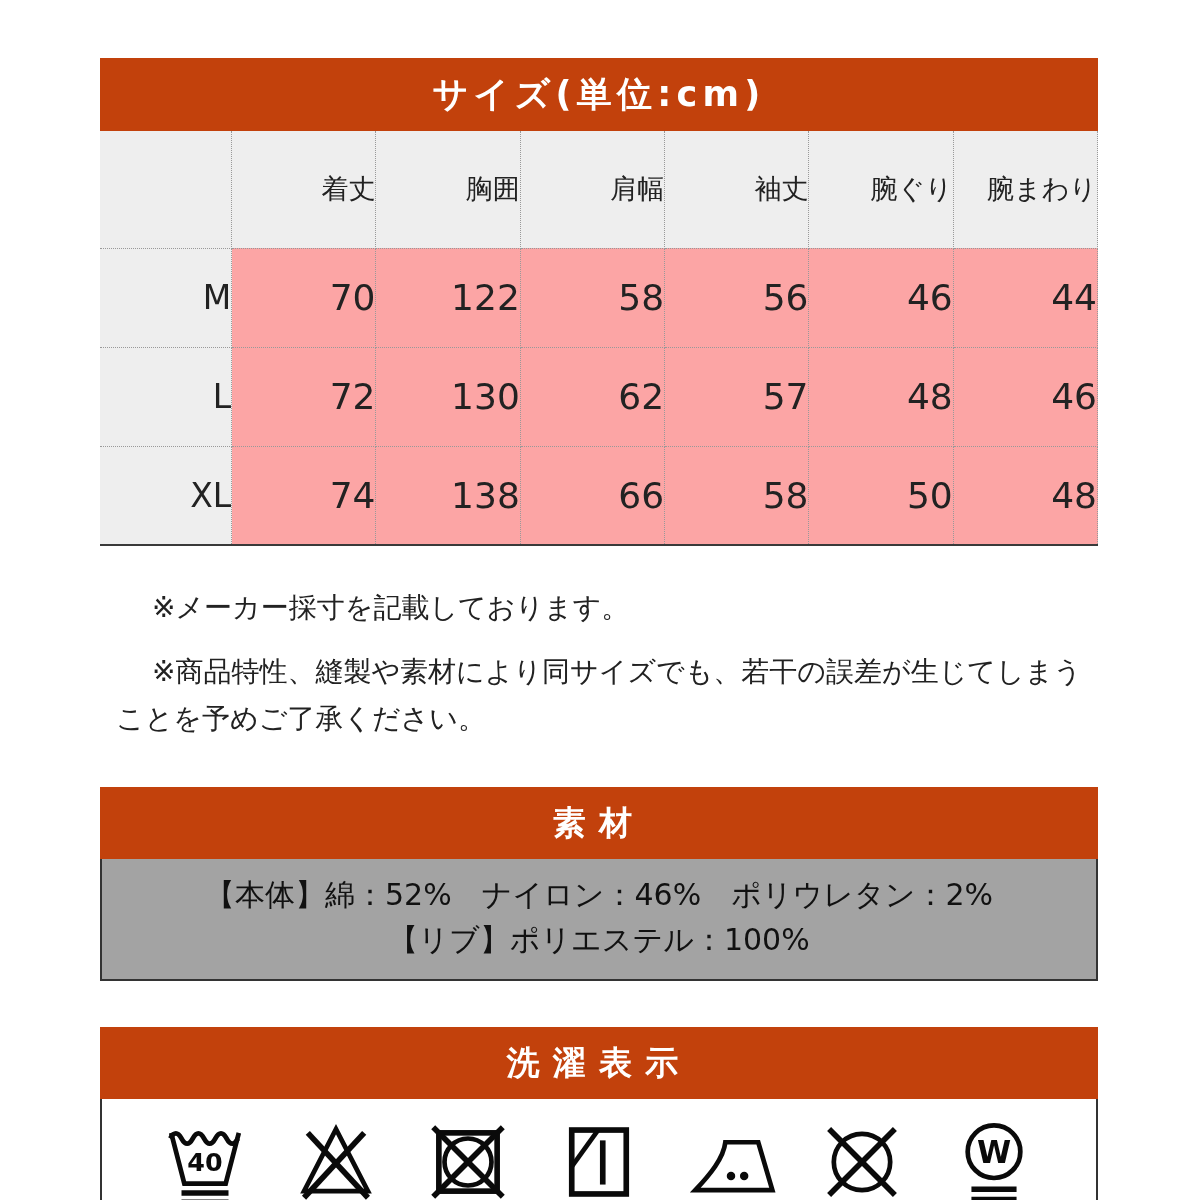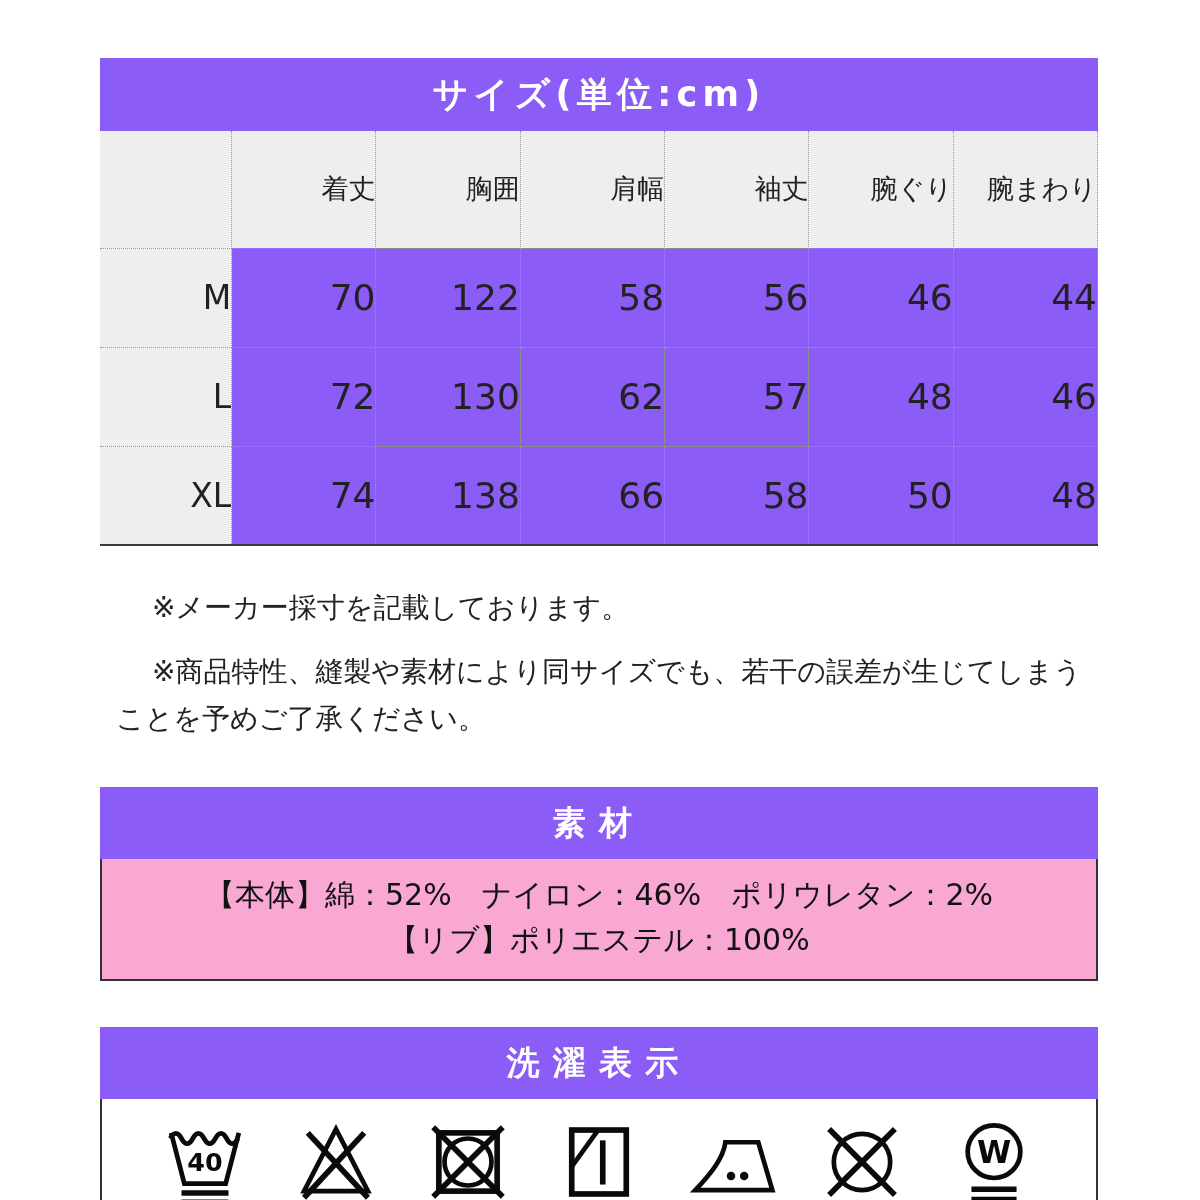--- a/index.html
+++ b/index.html
@@ -6,21 +6,21 @@
   body{
     width:1200px;height:1200px;position:relative;
     font-family:"DejaVu Sans","Liberation Sans",sans-serif;
     color:#222222;
     -webkit-font-smoothing:antialiased;
   }
   .container{position:absolute;left:100px;top:58px;width:998px;}
 
   
   .bar{
-    background:#8b5cf6;color:#ffffff;text-align:center;
+    background:#c2410c;color:#ffffff;text-align:center;
     font-weight:bold;
   }
   .bar-size{height:73px;line-height:73px;font-size:35px;letter-spacing:0.15em;}
   .bar-small{height:72px;line-height:72px;font-size:33px;letter-spacing:0.40em;}
 
   
   table.size-table{
     width:100%;border-collapse:collapse;table-layout:fixed;
     border-bottom:2px solid #3a3a3a;
   }
@@ -31,30 +31,30 @@
   }
   table.size-table th:first-child,
   table.size-table td:first-child{border-left:none;}
   table.size-table th:last-child,
   table.size-table td:last-child{border-right:1px dotted #999999;}
   table.size-table thead th{border-top:none;}
   table.size-table thead tr{height:117px;}
   table.size-table tbody tr{height:99px;}
   .col-head{background:#eeeeee;font-size:27px;color:#222;}
   .size-cell{background:#eeeeee;font-size:33px;color:#222;}
-  .val-cell{background:#8b5cf6;font-size:36px;color:#222;}
+  .val-cell{background:#fca5a5;font-size:36px;color:#222;}
 
   
   .notes{margin-top:38px;font-size:28px;line-height:1.7;color:#222;}
   .notes p{margin:16px;text-indent:36px;}
 
   
   .material{margin-top:44px;}
   .material-box{
-    border:2px solid #333333;border-top:none;background:#f9a8d4;
+    border:2px solid #333333;border-top:none;background:#a3a3a3;
     text-align:center;font-size:30px;color:#111111;
     padding:13px 10px 17px;line-height:1.5;
   }
   .material-box p{margin:0;}
 
   
   .laundry{margin-top:46px;}
   .laundry-box{
     border:2px solid #333333;border-top:none;background:#ffffff;
     height:103px;display:flex;justify-content:space-evenly;align-items:center;

